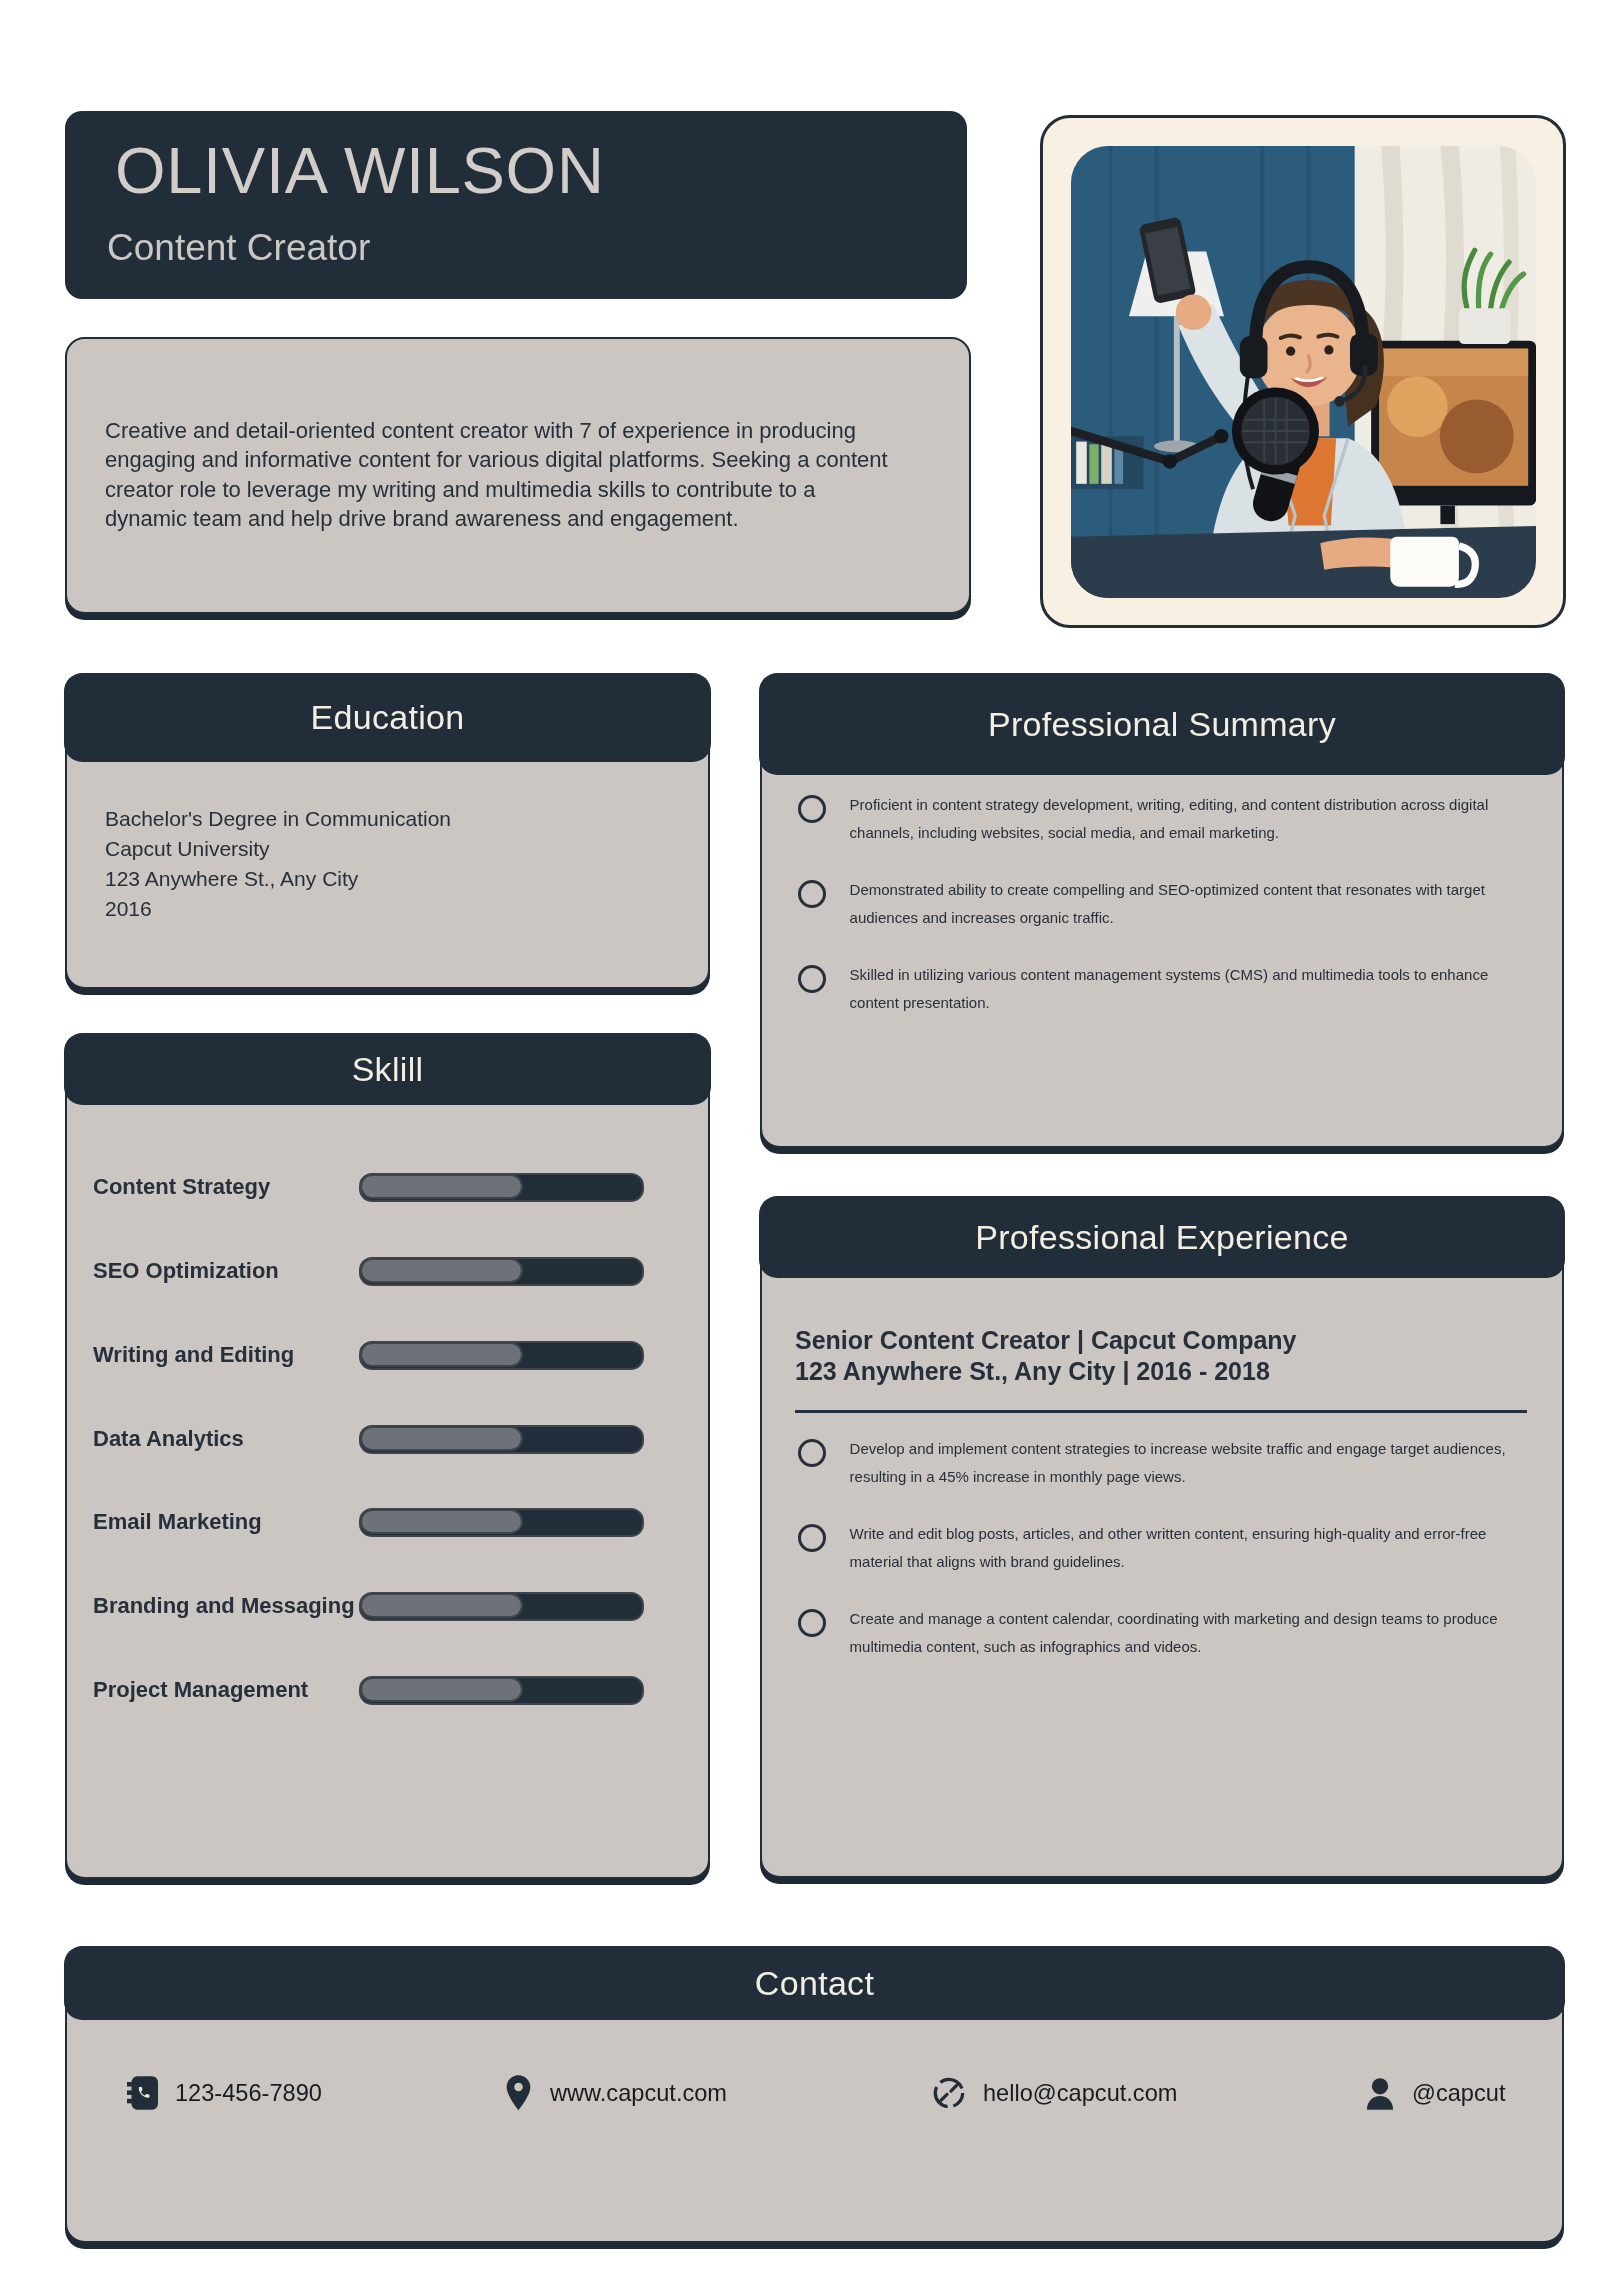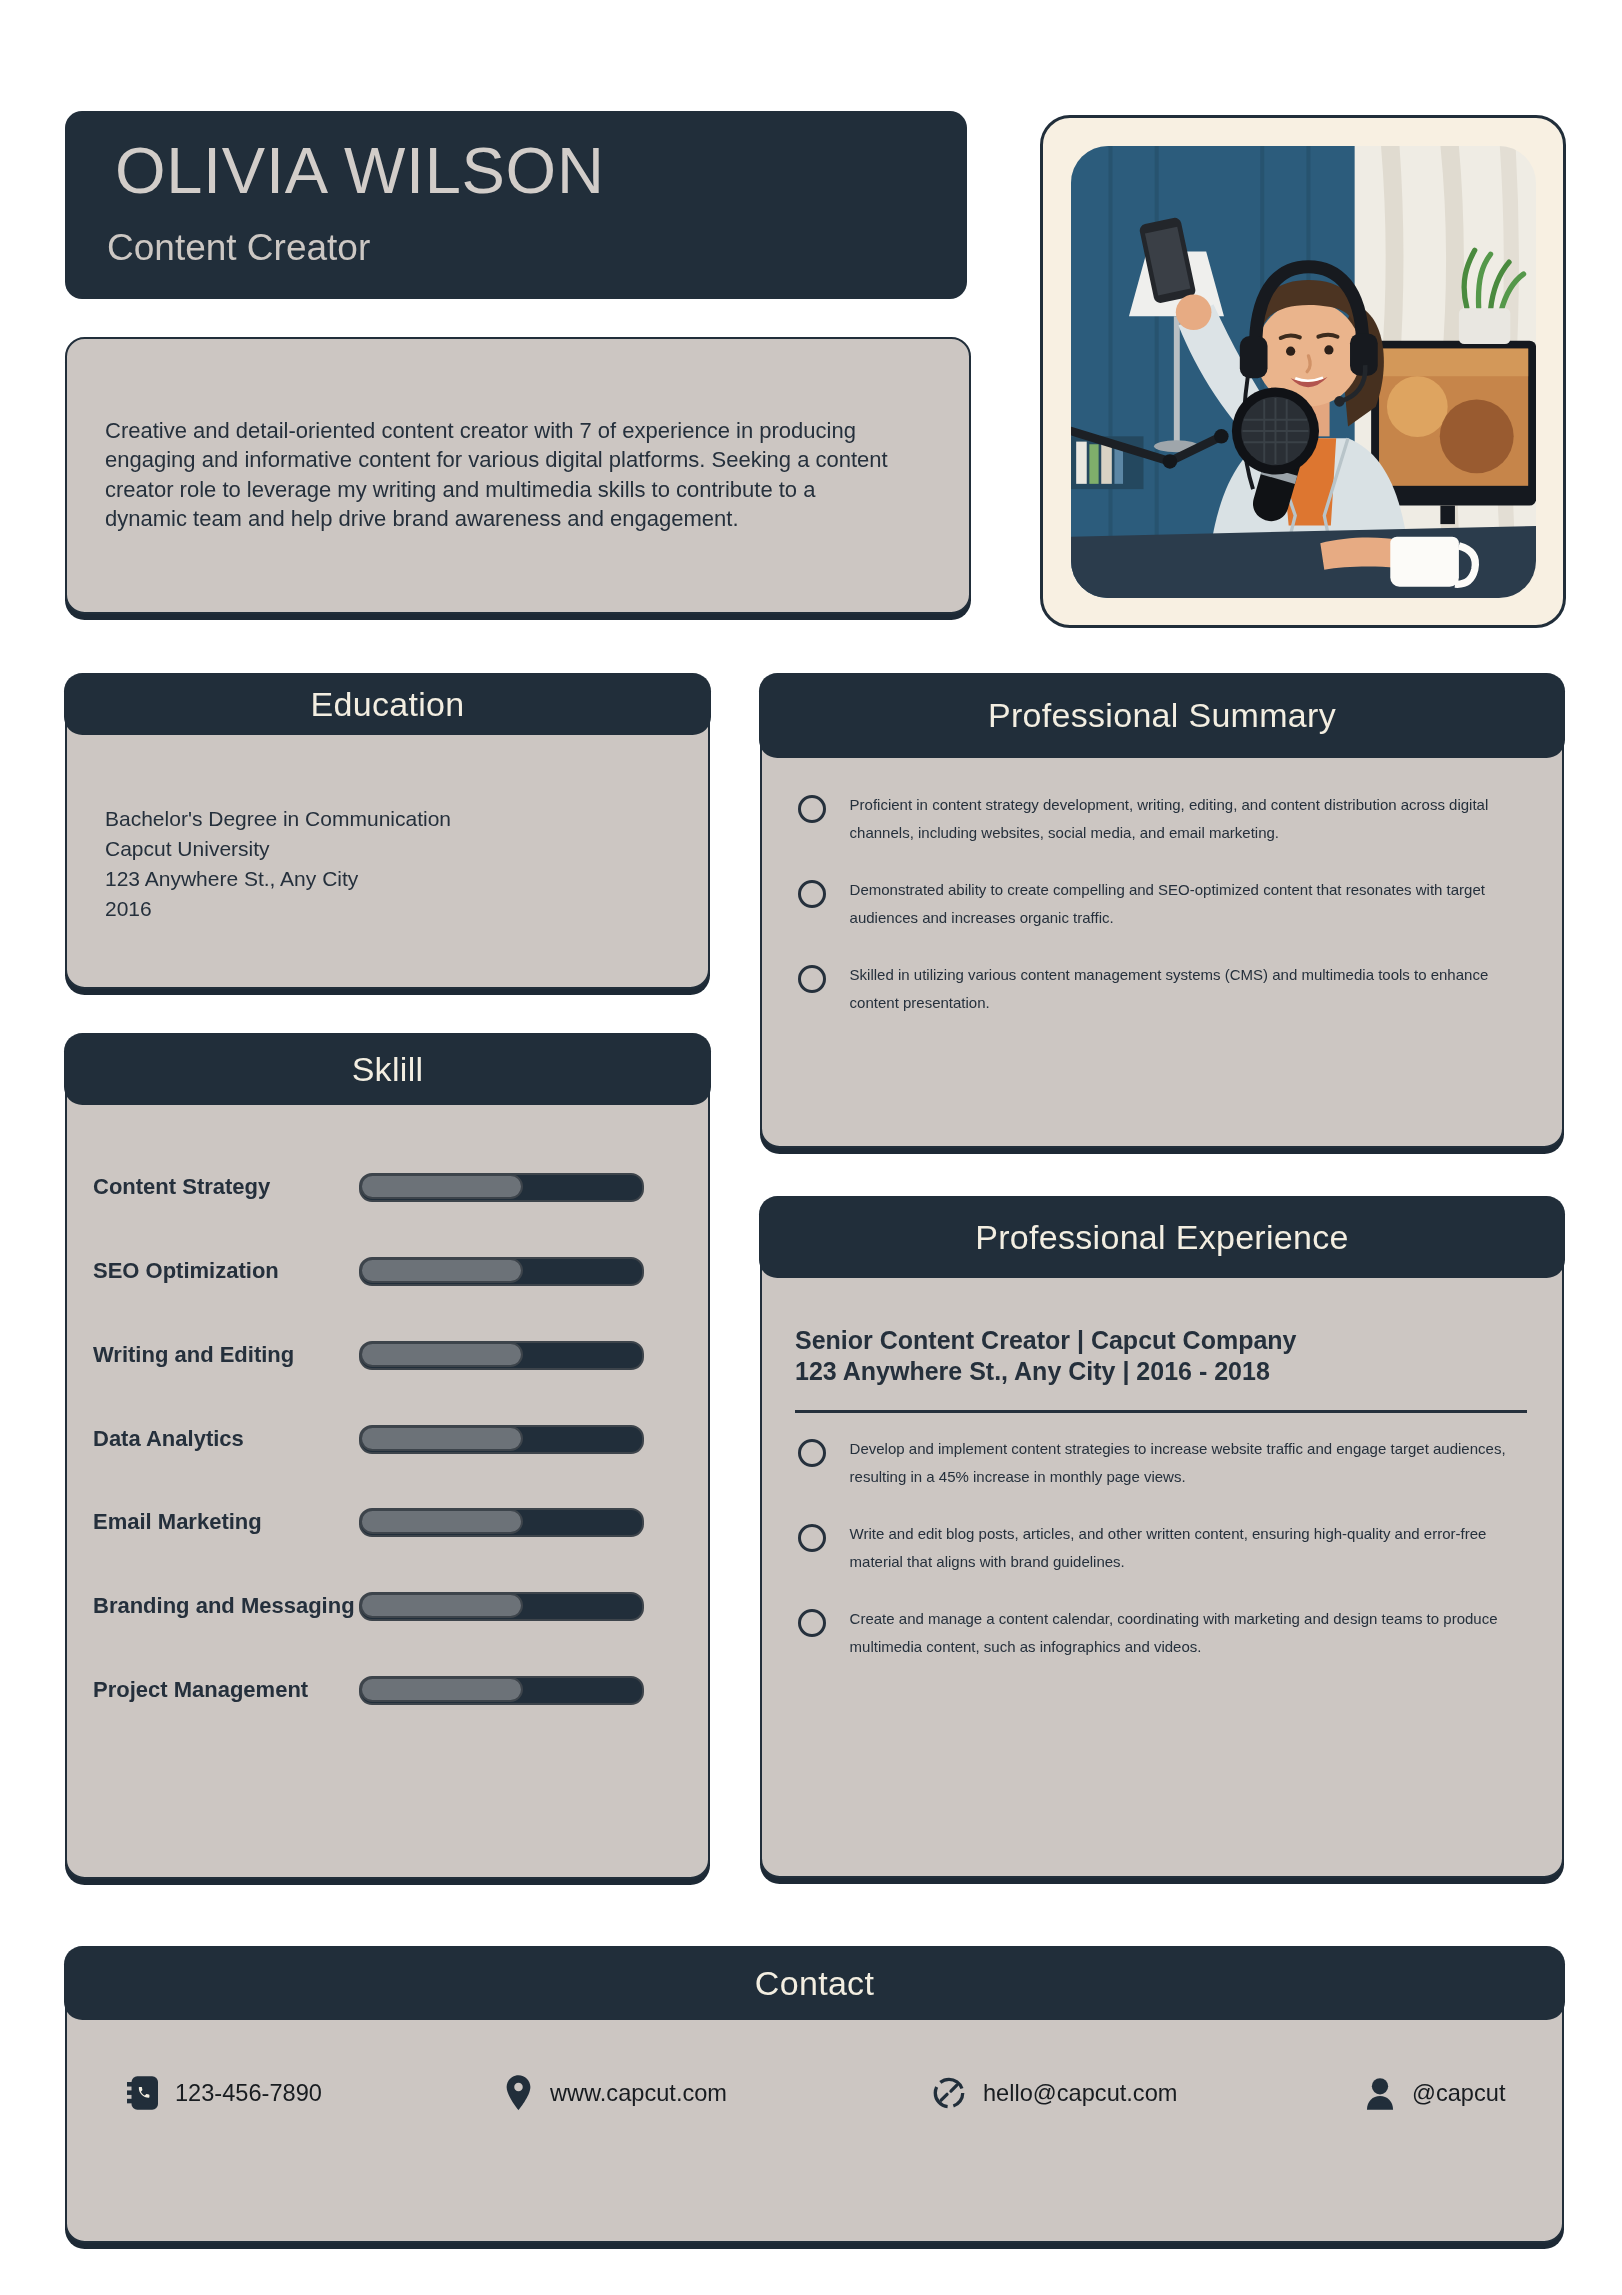--- a/index.html
+++ b/index.html
@@ -26,26 +26,26 @@
                       border-radius:37px;overflow:hidden;}
   #photo-frame svg{display:block;width:100%;height:100%;}
 
   
   #summary-card{left:65px;top:337px;width:902px;height:273px;}
   #summary-card p{position:absolute;left:38px;top:77px;width:795px;margin:0;
                   font-size:22px;line-height:29.4px;color:#25303c;}
 
   
   #education-card{left:65px;top:674px;width:641px;height:311px;}
-  #education-card .card-header{height:62px;}
+  #education-card .card-header{height:89px;}
   .edu-lines{position:absolute;left:38px;top:128px;font-size:21px;line-height:30px;color:#25303c;}
 
   
   #psummary-card{left:760px;top:674px;width:800px;height:470px;}
-  #psummary-card .card-header{height:85px;}
+  #psummary-card .card-header{height:102px;}
   .bullet-list{position:absolute;left:36px;right:31px;display:flex;flex-direction:column;gap:29px;}
   #psummary-card .bullet-list{top:115px;}
   .bullet{display:flex;gap:23.6px;}
   .bullet-circle{flex:0 0 auto;width:22px;height:22px;margin-top:3.9px;border:3.3px solid #25303c;
                  border-radius:50%;background:transparent;}
   .bullet p{margin:0;font-size:15px;line-height:28px;color:#25303c;}
 
   
   #skill-card{left:65px;top:1034px;width:641px;height:841px;}
   #skill-card .card-header{height:72px;}

